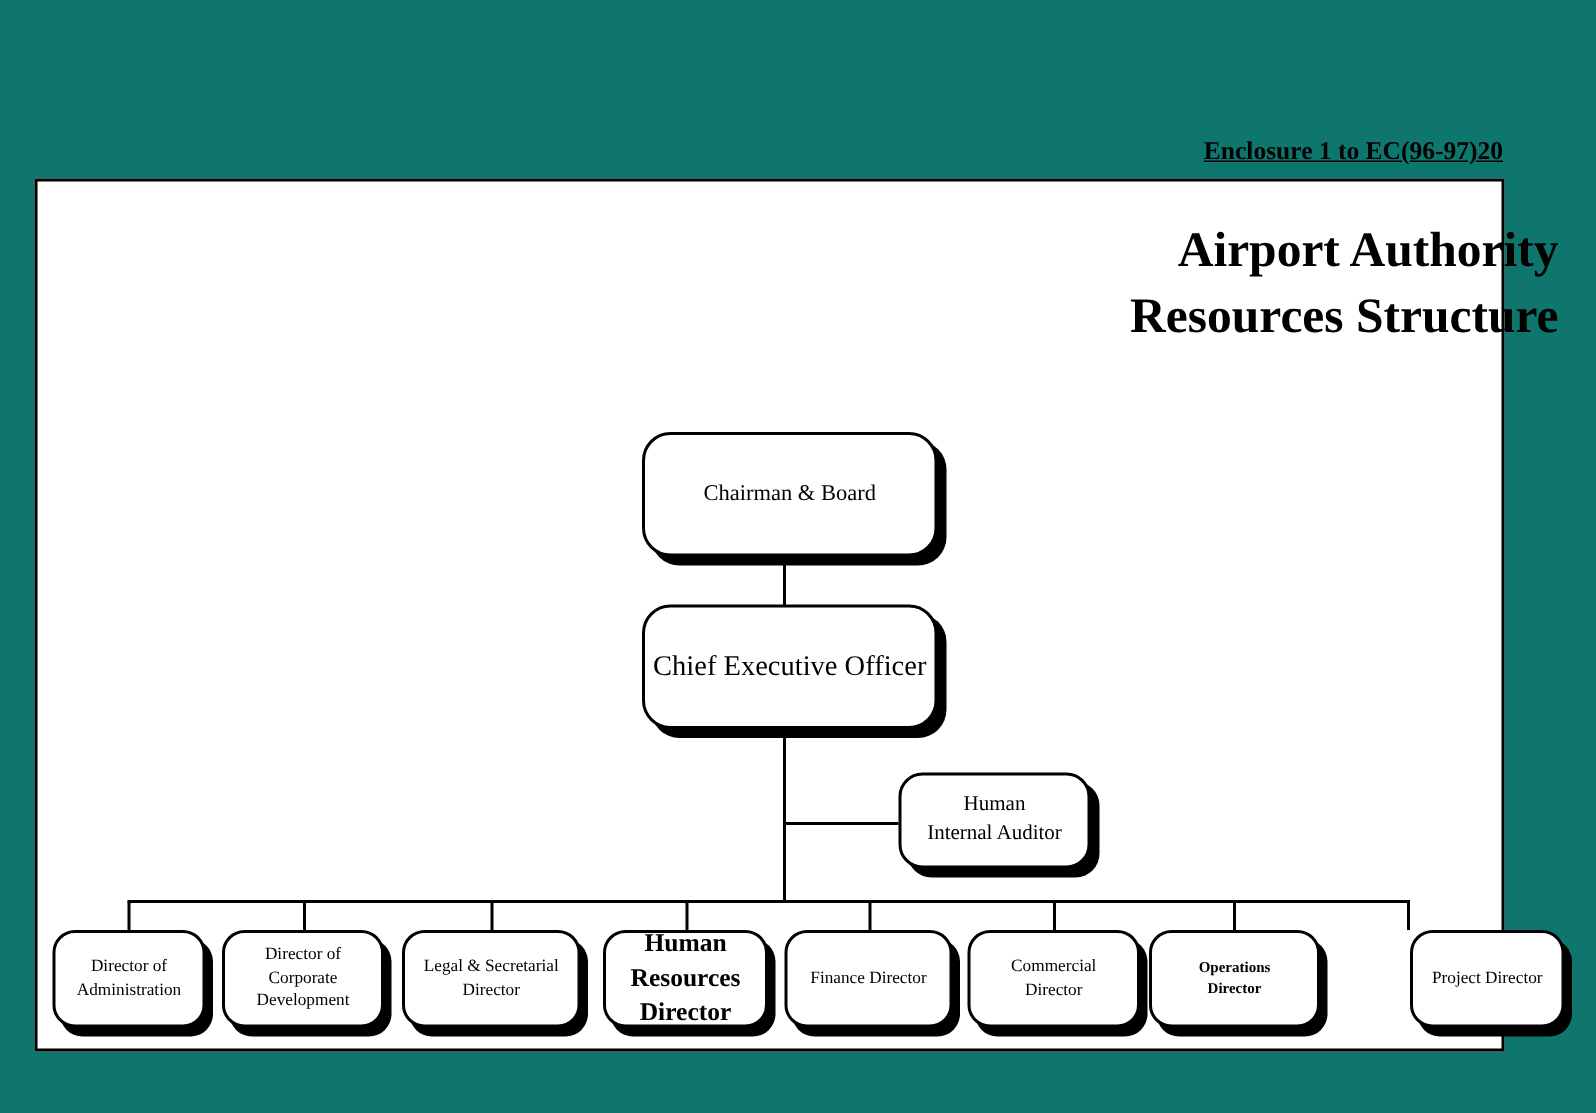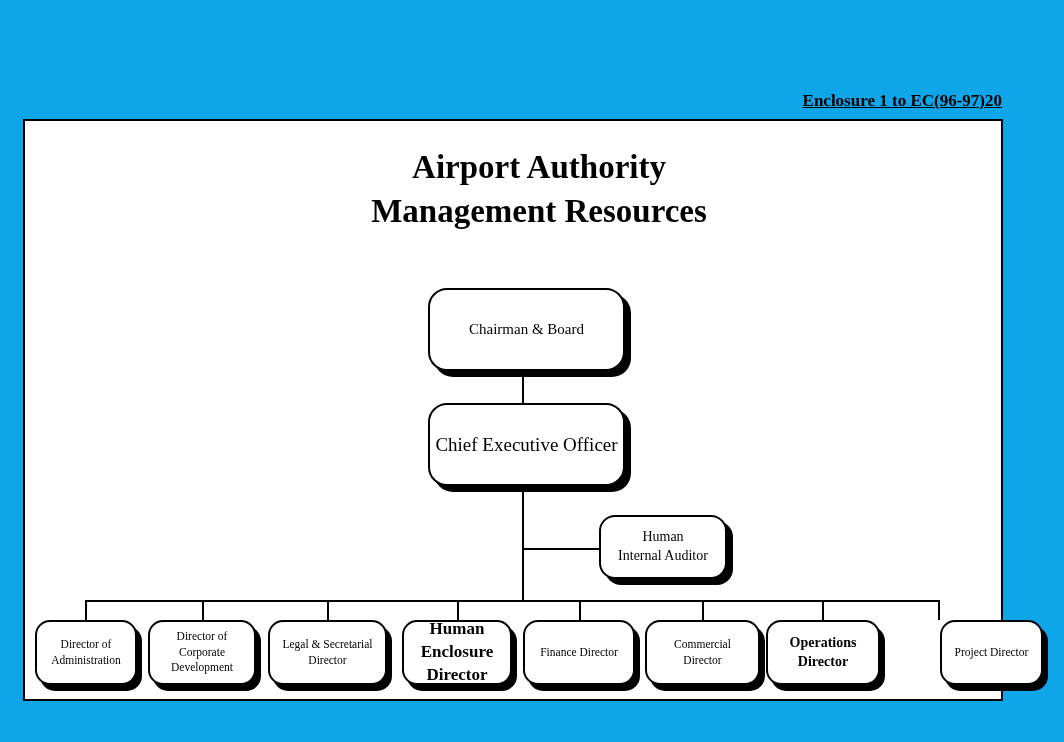--- a/index.html
+++ b/index.html
@@ -3,42 +3,42 @@
 <meta charset="utf-8">
 <style>
   * { margin: 0; padding: 0; box-sizing: border-box; }
   html, body {
     width: 1064px; height: 742px;
     background: #ffffff;
     font-family: "Liberation Serif", serif;
     color: #000000;
     overflow: hidden;
   }
-  .page { position: relative; width: 1064px; height: 742px; background: #0ea5e9; }
+  .page { position: relative; width: 1064px; height: 742px; background: #0f766e; }
 
   .enclosure-ref {
     position: absolute;
     top: 91px; right: 62px;
     font-size: 17px; font-weight: bold;
     text-decoration: underline;
     white-space: nowrap;
   }
 
   .chart-frame {
     position: absolute;
     left: 23px; top: 119px;
     width: 980px; height: 582px;
     border: 2px solid #000;
     background: #fff;
   }
 
   .chart-title {
     position: absolute;
     left: 39px; top: 146px; width: 1000px;
-    text-align: center;
+    text-align: right;
     font-size: 33px; font-weight: bold;
     line-height: 1.32;
   }
   .chart-title .t-line { display: block; }
 
   
   .conn { position: absolute; background: #000; }
   #conn-chairman-ceo { left: 522px; top: 370px; width: 2px;  height: 34px; }
   #conn-ceo-main     { left: 522px; top: 485px; width: 2px;  height: 117px; }
   #conn-ceo-auditor  { left: 523px; top: 548px; width: 76px; height: 2px; }
@@ -68,35 +68,35 @@
   #node-ceo      { left: 428px; top: 403px; width: 197px; height: 83px; font-size: 19px; }
   #node-auditor  { left: 599px; top: 515px; width: 128px; height: 64px; font-size: 14px; border-radius: 16px; }
 
   .node-sm { top: 620px; height: 65px; font-size: 11.5px; border-radius: 15px; box-shadow: 5px 6px 0 #000; }
   #node-admin       { left: 35px;  width: 102px; }
   #node-corporate   { left: 148px; width: 108px; }
   #node-legal       { left: 268px; width: 119px; }
   #node-hr          { left: 402px; width: 110px; font-weight: bold; font-size: 17px; }
   #node-finance     { left: 523px; width: 112px; }
   #node-commercial  { left: 645px; width: 115px; }
-  #node-operations  { left: 766px; width: 114px; font-weight: bold; font-size: 14px; }
+  #node-operations  { left: 766px; width: 114px; font-weight: bold; font-size: 10px; }
   #node-project     { left: 892px; width: 103px; margin-left: 48px; }
 </style>
 </head>
 <body>
 
 <div class="page">
 
   <div class="enclosure-ref">Enclosure 1 to EC(96-97)20</div>
 
   <div class="chart-frame"></div>
 
   <div class="chart-title">
     <span class="t-line">Airport Authority</span>
-    <span class="t-line">Management Resources</span>
+    <span class="t-line">Resources Structure</span>
   </div>
 
   <div class="conn" id="conn-chairman-ceo"></div>
   <div class="conn" id="conn-ceo-main"></div>
   <div class="conn" id="conn-ceo-auditor"></div>
   <div class="conn" id="conn-branch-h"></div>
   <div class="conn drop" id="drop-1"></div>
   <div class="conn drop" id="drop-2"></div>
   <div class="conn drop" id="drop-3"></div>
   <div class="conn drop" id="drop-4"></div>
@@ -142,21 +142,21 @@
   <div class="node node-sm" id="node-legal">
     <div class="node-label">
       <span class="line">Legal &amp; Secretarial</span>
       <span class="line">Director</span>
     </div>
   </div>
 
   <div class="node node-sm" id="node-hr">
     <div class="node-label">
       <span class="line">Human</span>
-      <span class="line">Enclosure</span>
+      <span class="line">Resources</span>
       <span class="line">Director</span>
     </div>
   </div>
 
   <div class="node node-sm" id="node-finance">
     <div class="node-label">
       <span class="line">Finance Director</span>
     </div>
   </div>
 

